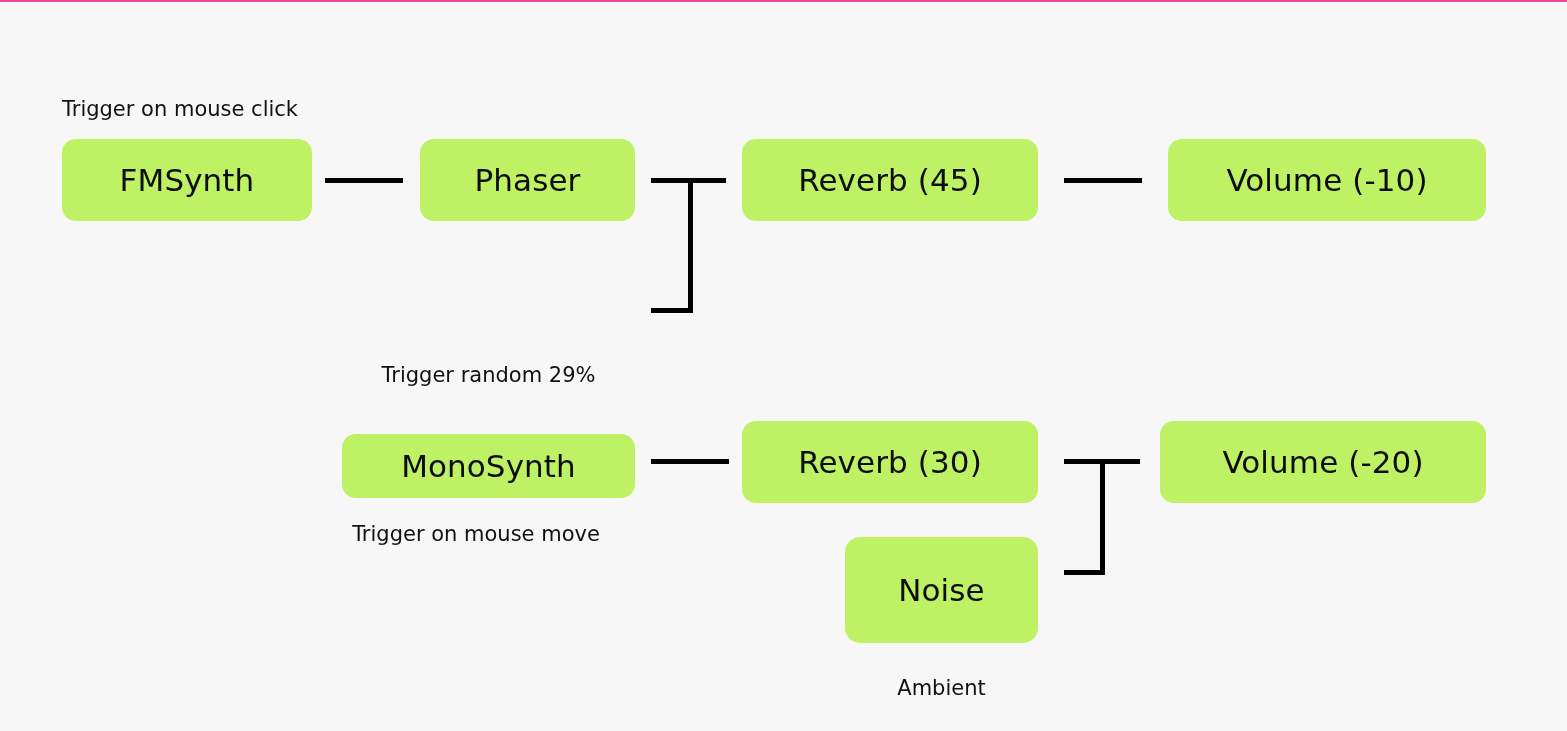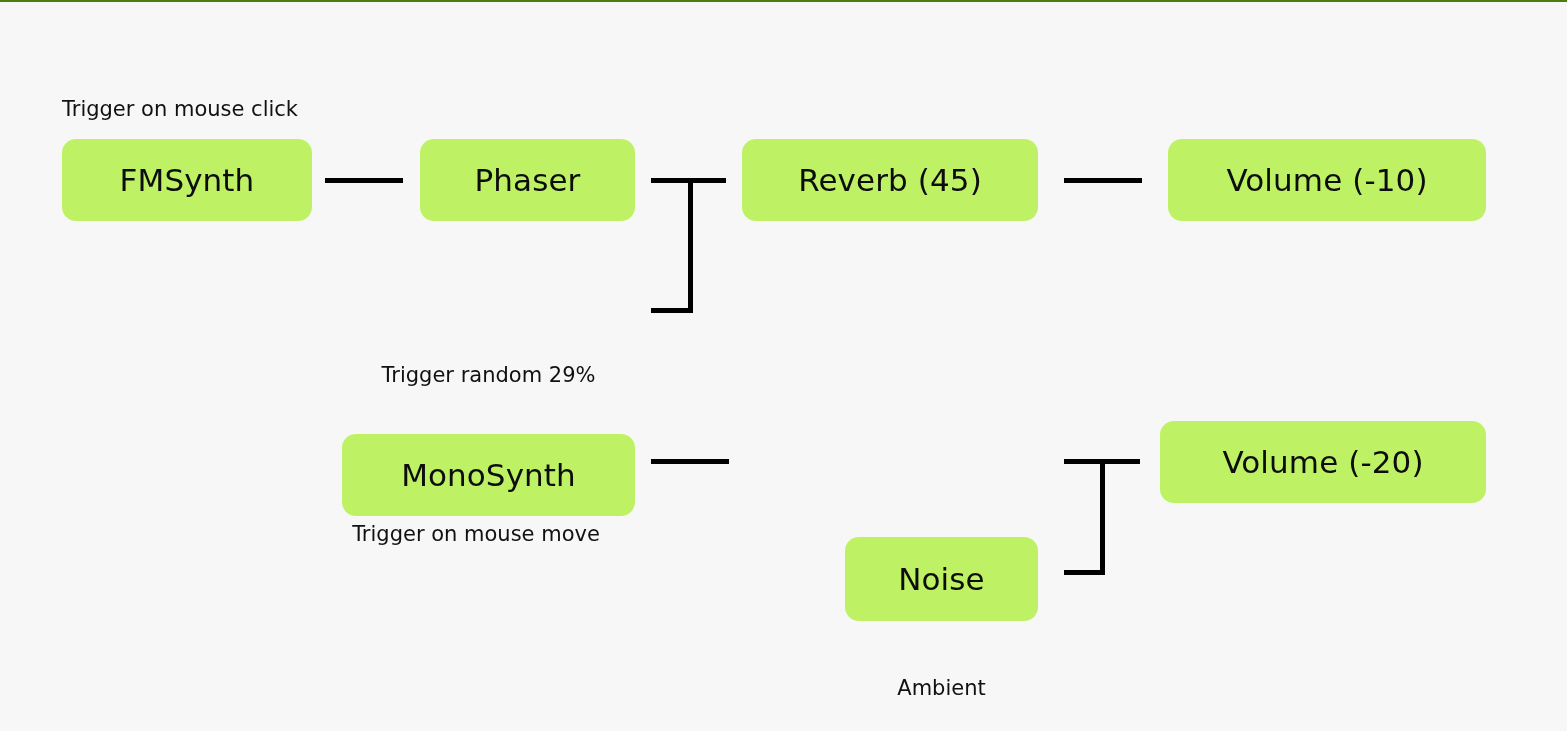--- a/index.html
+++ b/index.html
@@ -12,21 +12,21 @@
     height: 731px;
     background: #f7f7f7;
     font-family: "DejaVu Sans", "Liberation Sans", sans-serif;
     overflow: hidden;
   }
   #canvas {
     position: relative;
     width: 1567px;
     height: 731px;
     background: #f7f7f7;
-    border-top: 2px solid #4d7c0f;
+    border-top: 2px solid #ec4899;
     box-sizing: border-box;
   }
   .node {
     position: absolute;
     background: #bef264;
     border-radius: 14px;
     display: flex;
     align-items: center;
     justify-content: center;
     color: #0d0d0d;
@@ -74,30 +74,31 @@
 
   <div class="node" style="left:742px; top:137px; width:296px; height:82px;">Reverb (45)</div>
 
   <div class="edge-h" style="left:1064px; top:176px; width:78px;"></div>
 
   <div class="node" style="left:1168px; top:137px; width:318px; height:82px;">Volume (-10)</div>
 
 
   <div class="caption" style="left:342px; top:361px; width:293px; text-align:center;">Trigger random 29%</div>
 
-  <div class="node" style="left:342px; top:432px; width:293px; height:82px;">MonoSynth</div>
+  <div class="node" style="left:342px; top:432px; width:293px; height:64px;">MonoSynth</div>
 
   <div class="caption" style="left:316px; top:520px; width:320px; text-align:center;">Trigger on mouse move</div>
 
   <div class="edge-h" style="left:651px; top:457px; width:78px;"></div>
 
+  <div class="node" style="left:742px; top:419px; width:296px; height:82px;">Reverb (30)</div>
 
   <div class="edge-h" style="left:1064px; top:457px; width:76px;"></div>
   <div class="edge-v" style="left:1100px; top:457px; height:116px;"></div>
   <div class="edge-h" style="left:1064px; top:568px; width:41px;"></div>
 
-  <div class="node" style="left:845px; top:535px; width:193px; height:84px;">Noise</div>
+  <div class="node" style="left:845px; top:535px; width:193px; height:106px;border-radius:15px;">Noise</div>
 
   <div class="caption" style="left:845px; top:666px; width:193px; text-align:center;margin-top:8px;">Ambient</div>
 
   <div class="node" style="left:1160px; top:419px; width:326px; height:82px;">Volume (-20)</div>
 
 </div>
 
 </body></html>

